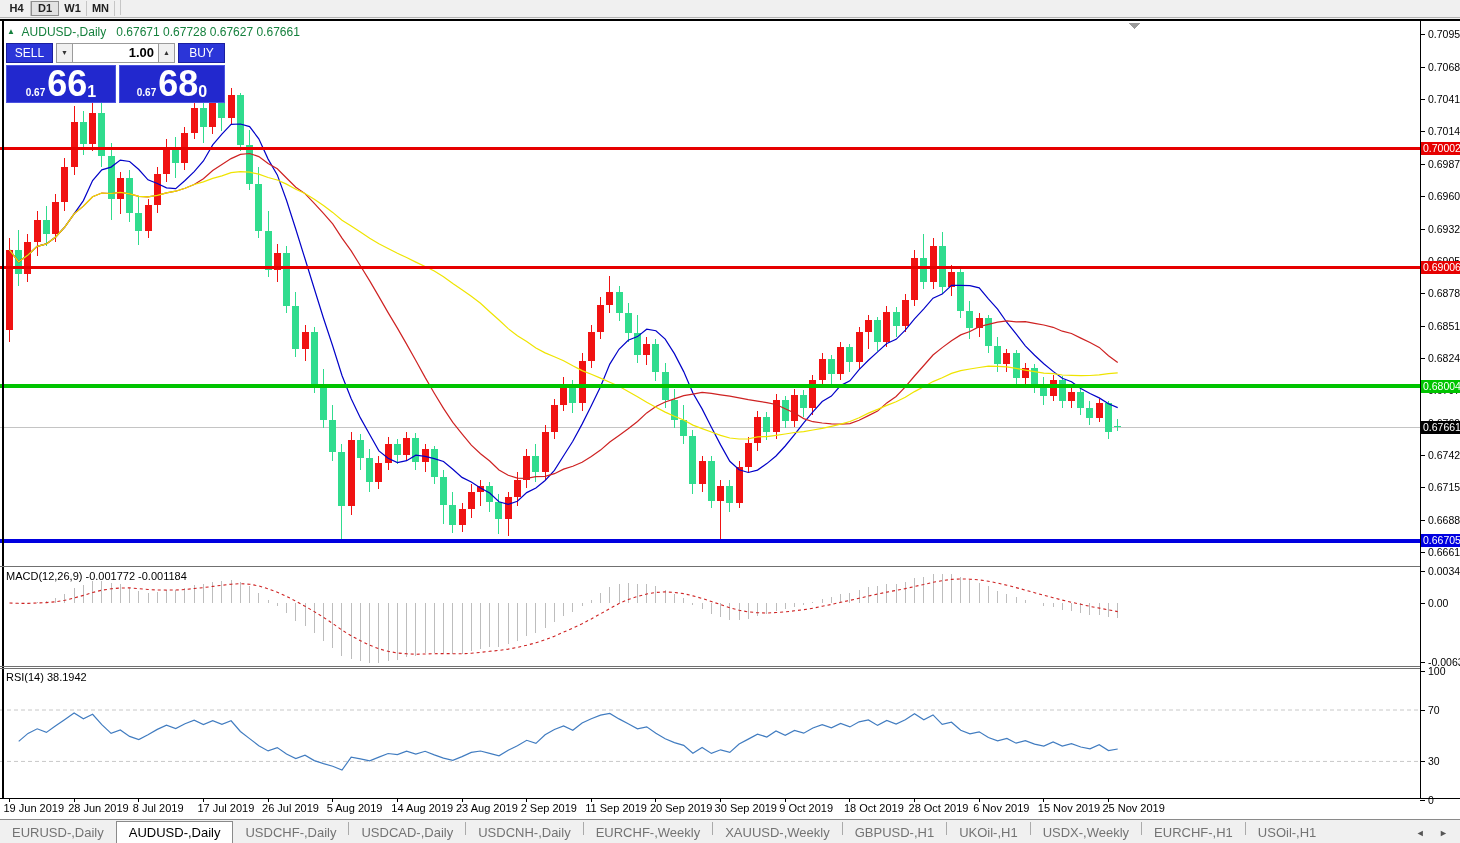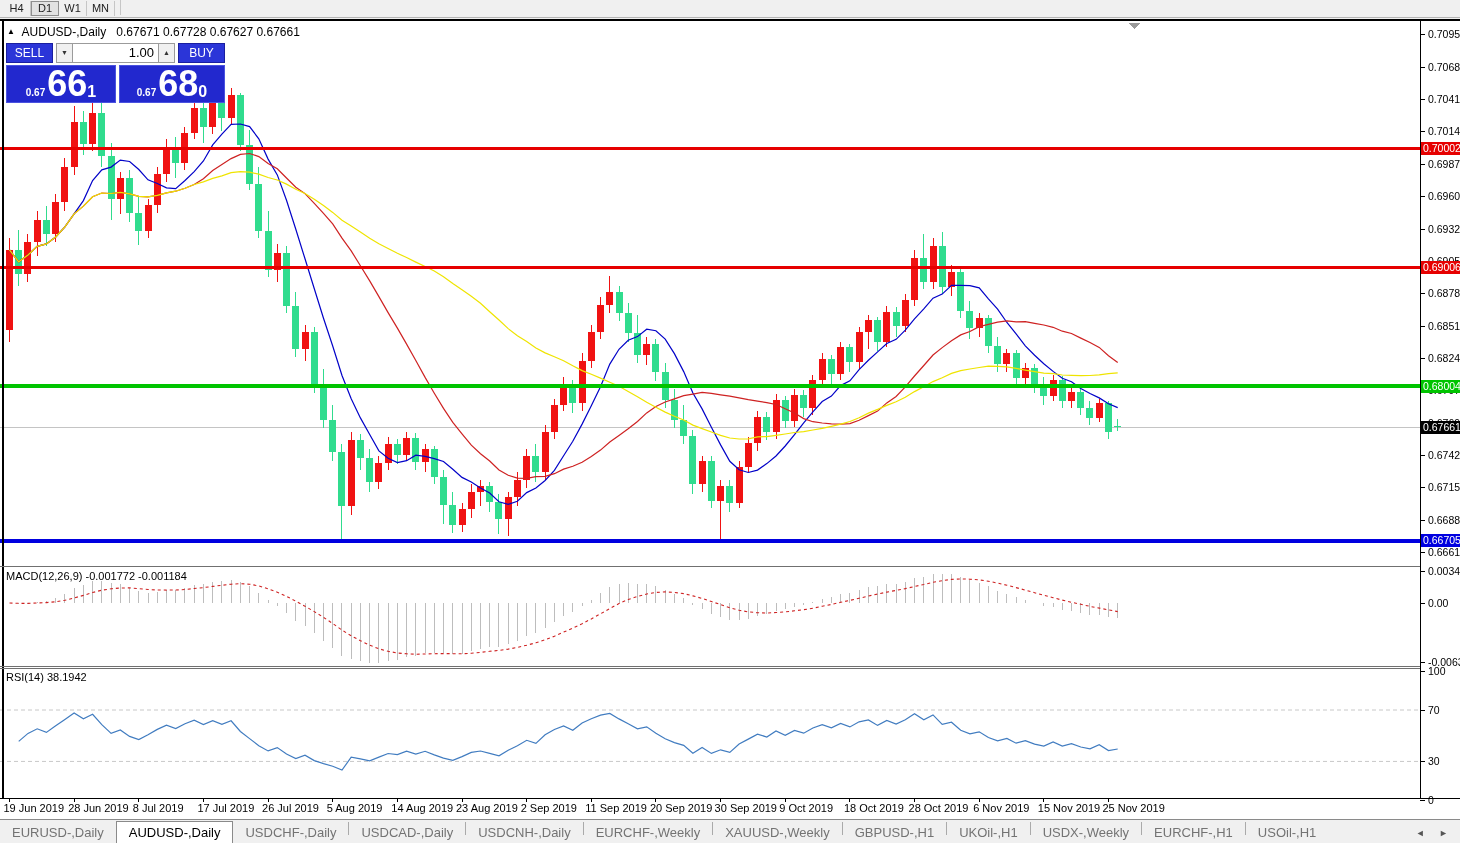--- a/index.html
+++ b/index.html
@@ -1,34 +1,34 @@
 <!DOCTYPE html>
 <html><head>
 <meta charset="utf-8">
 <style>
   html,body{margin:0;padding:0;background:#f0f0f0;font-family:"Liberation Sans",sans-serif;}
   .app{position:relative;width:1460px;height:843px;background:#f0f0f0;overflow:hidden;}
   
-  .toolbar{position:absolute;left:0;top:0;width:1460px;height:17px;background:#f0f0f0;border-bottom:1px solid #b4b4b4;}
+  .toolbar{position:absolute;left:0;top:0;width:1460px;height:17px;background:#f0f0f0;border-bottom:1px solid #b4b4b4;font-weight:bold;}
   .tfbtn{display:inline-block;width:27px;height:15px;line-height:15px;text-align:center;font-size:11px;color:#222;
          border-right:1px solid #c6c6c6;cursor:default;vertical-align:top;margin-top:1px;}
   .tfbtn.active{background:#e2e2e2;border:1px solid #8f8f8f;height:13px;line-height:13px;width:26px;}
   .tfsep{display:inline-block;width:5px;height:15px;border-right:1px solid #c6c6c6;vertical-align:top;}
   
   .chartwin{position:absolute;left:0;top:19px;width:1460px;height:800px;background:#ffffff;}
   .chartwin svg{position:absolute;left:0;top:0;}
-  .chart-title{position:absolute;left:7px;top:6px;font-size:12px;color:#000000;white-space:nowrap;z-index:5;}
+  .chart-title{position:absolute;left:7px;top:6px;font-size:12px;color:#15803d;white-space:nowrap;z-index:5;}
   .chart-title .arr{font-size:8px;vertical-align:2px;margin-right:4px;}
   .pane-label{position:absolute;left:6px;font-size:11px;color:#000;z-index:5;white-space:nowrap;}
   
   .trade{position:absolute;left:6px;top:24px;width:219px;z-index:6;font-family:"Liberation Sans",sans-serif;border-radius:12px;}
   .trow1{height:20px;display:flex;}
   .tbtn{width:47px;height:20px;background:#2b35d8;border:1px solid #1a1fa0;color:#fff;font-size:12px;
         text-align:center;line-height:19px;box-sizing:border-box;cursor:pointer;}
-  .spin{flex:1;height:20px;display:flex;margin:0 3px;box-sizing:border-box;}
+  .spin{flex:1;height:20px;display:flex;margin:0 3px;box-sizing:border-box;font-weight:bold;}
   .spbtn{width:17px;height:20px;background:#f0f0f0;border:1px solid #9b9b9b;box-sizing:border-box;font-size:7px;
          color:#333;text-align:center;line-height:18px;cursor:pointer;}
   .spval{flex:1;height:20px;background:#fff;border-top:1px solid #9b9b9b;border-bottom:1px solid #9b9b9b;
          box-sizing:border-box;font-size:13px;text-align:right;padding:1px 4px 0 0;color:#000;}
   .trow2{display:flex;margin-top:2px;}
   .qbox{height:38px;background:#2228ce;border:1px solid #4a52e0;box-sizing:border-box;color:#fff;
         display:flex;align-items:flex-end;justify-content:center;padding-bottom:1px;cursor:pointer;}
   .qbox.sell{width:110px;margin-right:3px;}
   .qbox.buy{width:106px;}
   .qsmall{font-size:10px;font-weight:bold;margin:0 2px 3px 0;}

